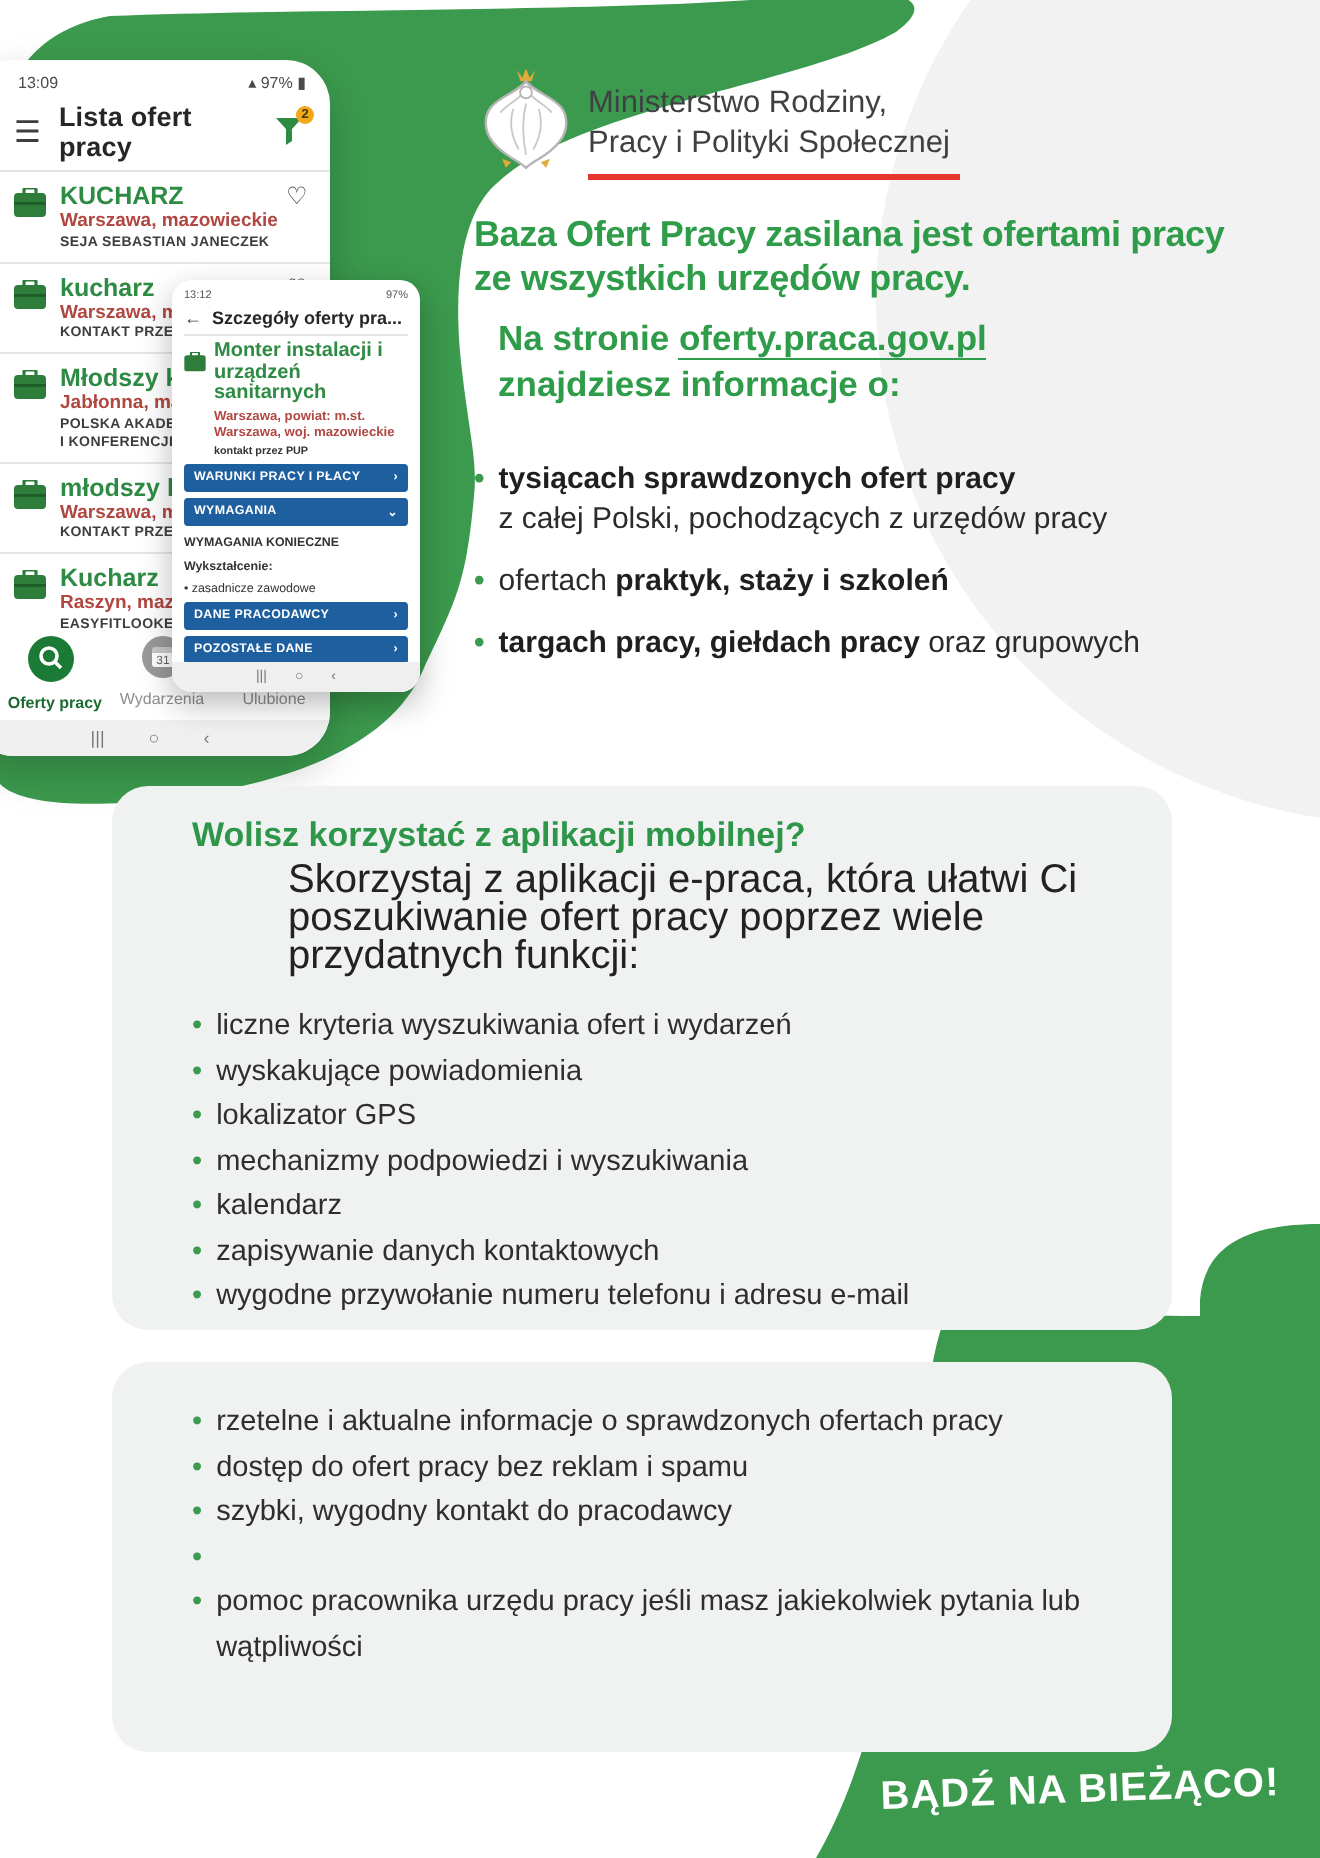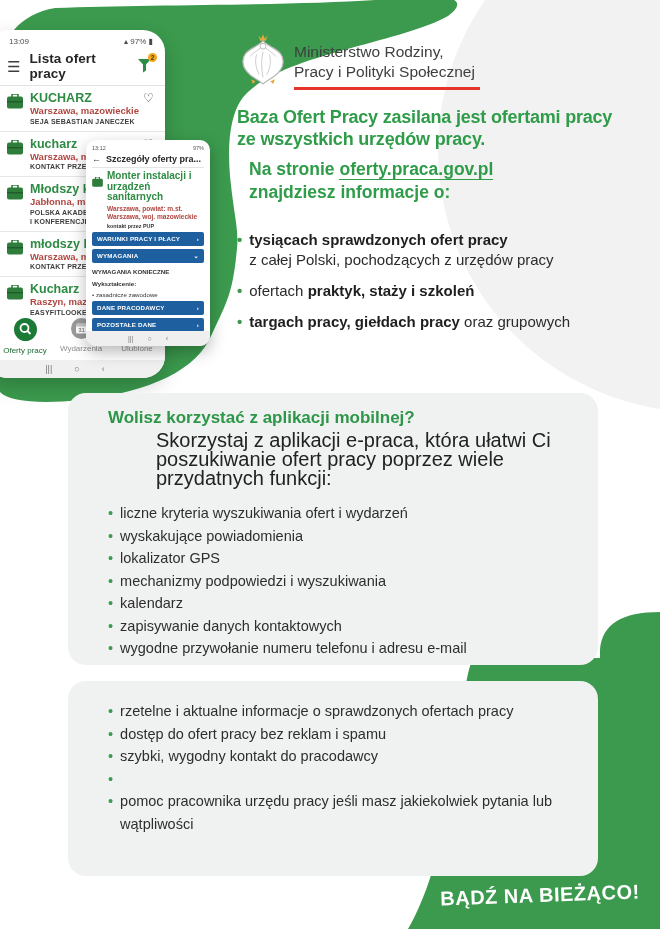--- a/index.html
+++ b/index.html
@@ -23,21 +23,21 @@
   .jrow .bicon{flex:0 0 16px;margin-top:3px;}
   .jrow .jtxt{flex:1;min-width:0;}
   .jtitle{font-size:12.5px;font-weight:700;color:#2e8b44;line-height:14px;white-space:nowrap;}
   .jloc{font-size:9.5px;font-weight:700;color:#b04741;line-height:11.5px;white-space:nowrap;}
   .jcomp{font-size:7px;font-weight:700;color:#3d3d3d;line-height:9px;letter-spacing:.2px;white-space:nowrap;}
   .heart{flex:0 0 14px;font-size:12px;color:#3a3a3a;line-height:14px;}
   .p1-nav{position:absolute;left:0;right:0;bottom:18px;height:42px;background:#fff;display:flex;
           justify-content:flex-start;gap:4px;padding:2px 0 0 14px;z-index:1;}
   .navitem{width:52px;text-align:center;}
   .navitem .lbl{font-size:8px;color:#8d8d8d;margin-top:1px;}
-  .navitem.active .lbl{color:#1b6b32;font-weight:400;}
+  .navitem.active .lbl{color:#1b6b32;font-weight:700;text-align:right;}
   .p1-abar{position:absolute;left:0;right:0;bottom:0;height:18px;background:#f0f0f0;display:flex;
            justify-content:center;align-items:center;gap:22px;font-size:9px;color:#777;z-index:1;}
 
   
   .phone2{position:absolute;left:86px;top:140px;width:124px;height:206px;background:#fff;
           border-radius:10px;box-shadow:0 6px 16px rgba(0,0,0,.28);z-index:3;overflow:hidden;
           padding:5px 6px 0 6px;box-sizing:border-box;}
   .p2-status{display:flex;justify-content:space-between;font-size:5.5px;color:#555;}
   .p2-head{display:flex;align-items:center;gap:5px;margin:3px 0 3px 0;border-bottom:1px solid #e4e4e4;padding-bottom:3px;}
   .p2-back{font-size:9px;color:#444;}
@@ -64,21 +64,21 @@
            color:#2f9c49;line-height:22px;letter-spacing:-.2px;z-index:1;}
   .intro-s{position:absolute;left:249px;top:158px;width:310px;font-size:17.5px;font-weight:700;
            color:#2f9c49;line-height:23px;z-index:1;}
   .intro-s .lnk{border-bottom:1.5px solid #2f9c49;}
   .mbullets{position:absolute;left:237px;top:230px;width:410px;z-index:1;}
   .mb{display:flex;gap:7px;margin-bottom:11px;font-size:15px;line-height:20px;color:#2b2b2b;}
   .mb .dot{color:#3b9a4d;font-weight:700;}
   .mb b{color:#1f1f1f;}
 
   
-  .gbox{position:absolute;left:68px;width:530px;background:#f0f1f1;border-radius:18px;z-index:2;}
+  .gbox{position:absolute;left:56px;width:530px;background:#f0f1f1;border-radius:18px;z-index:2;}
   .gbox1{top:393px;height:272px;}
   .gbox2{top:681px;height:195px;}
   .gb-h{font-size:17px;font-weight:700;color:#2e9648;margin:0 0 3px 0;}
   .gb-intro{font-size:20px;font-weight:400;color:#222;line-height:19px;margin-left:48px;}
   .gb-ul{margin-top:14px;}
   .gbox2 .gb-ul{margin-top:4px;}
   .gb-li{display:flex;gap:7px;font-size:14.5px;color:#2e2e2e;line-height:22.5px;}
   .gb-li .dot{color:#3b9a4d;}
   .gb-pad{padding:15px 30px 0 40px;}
 

